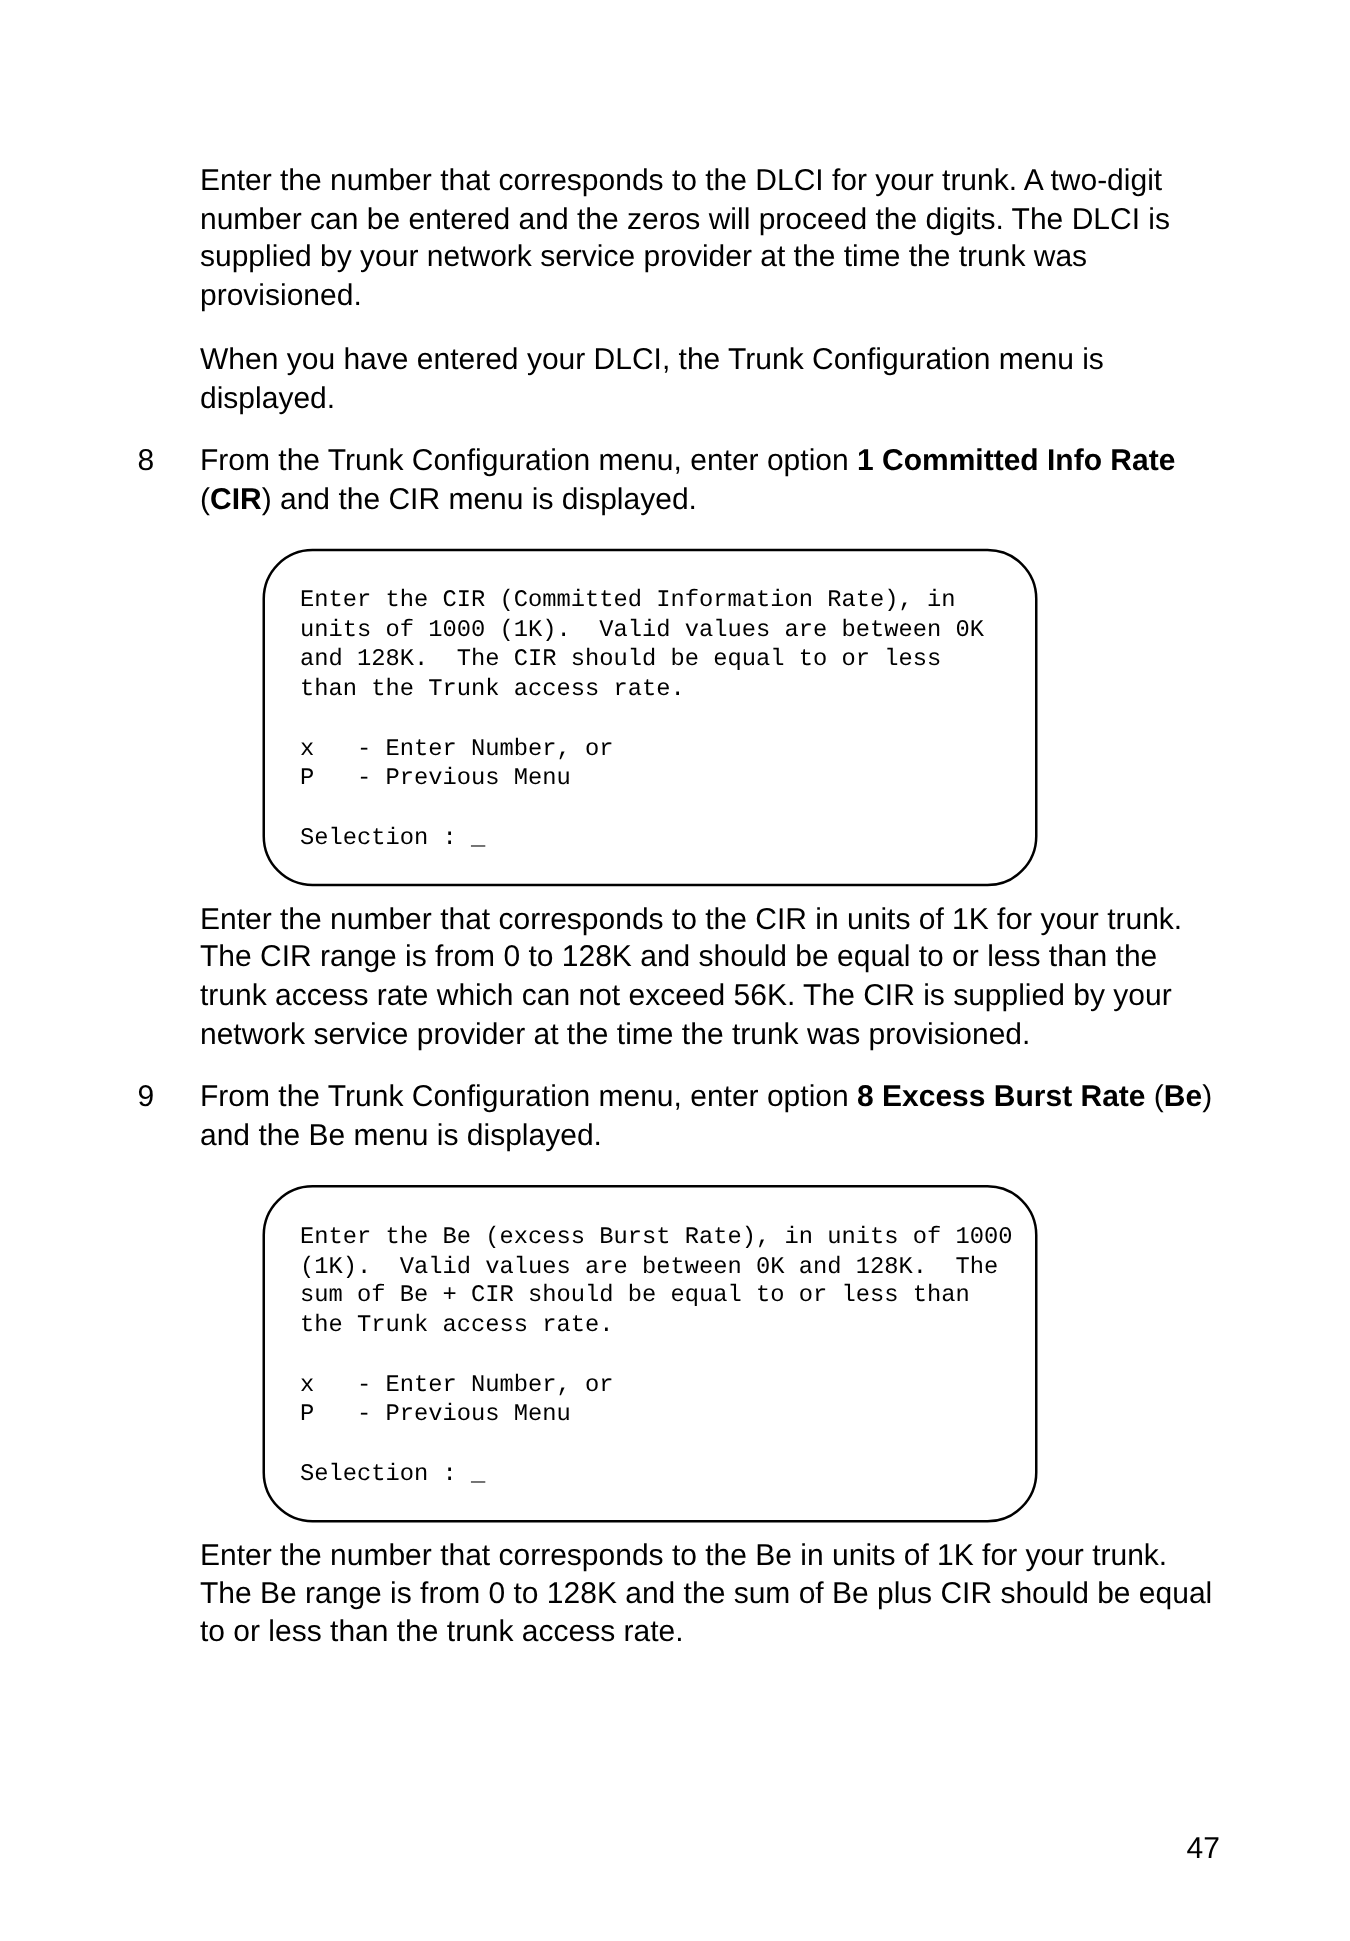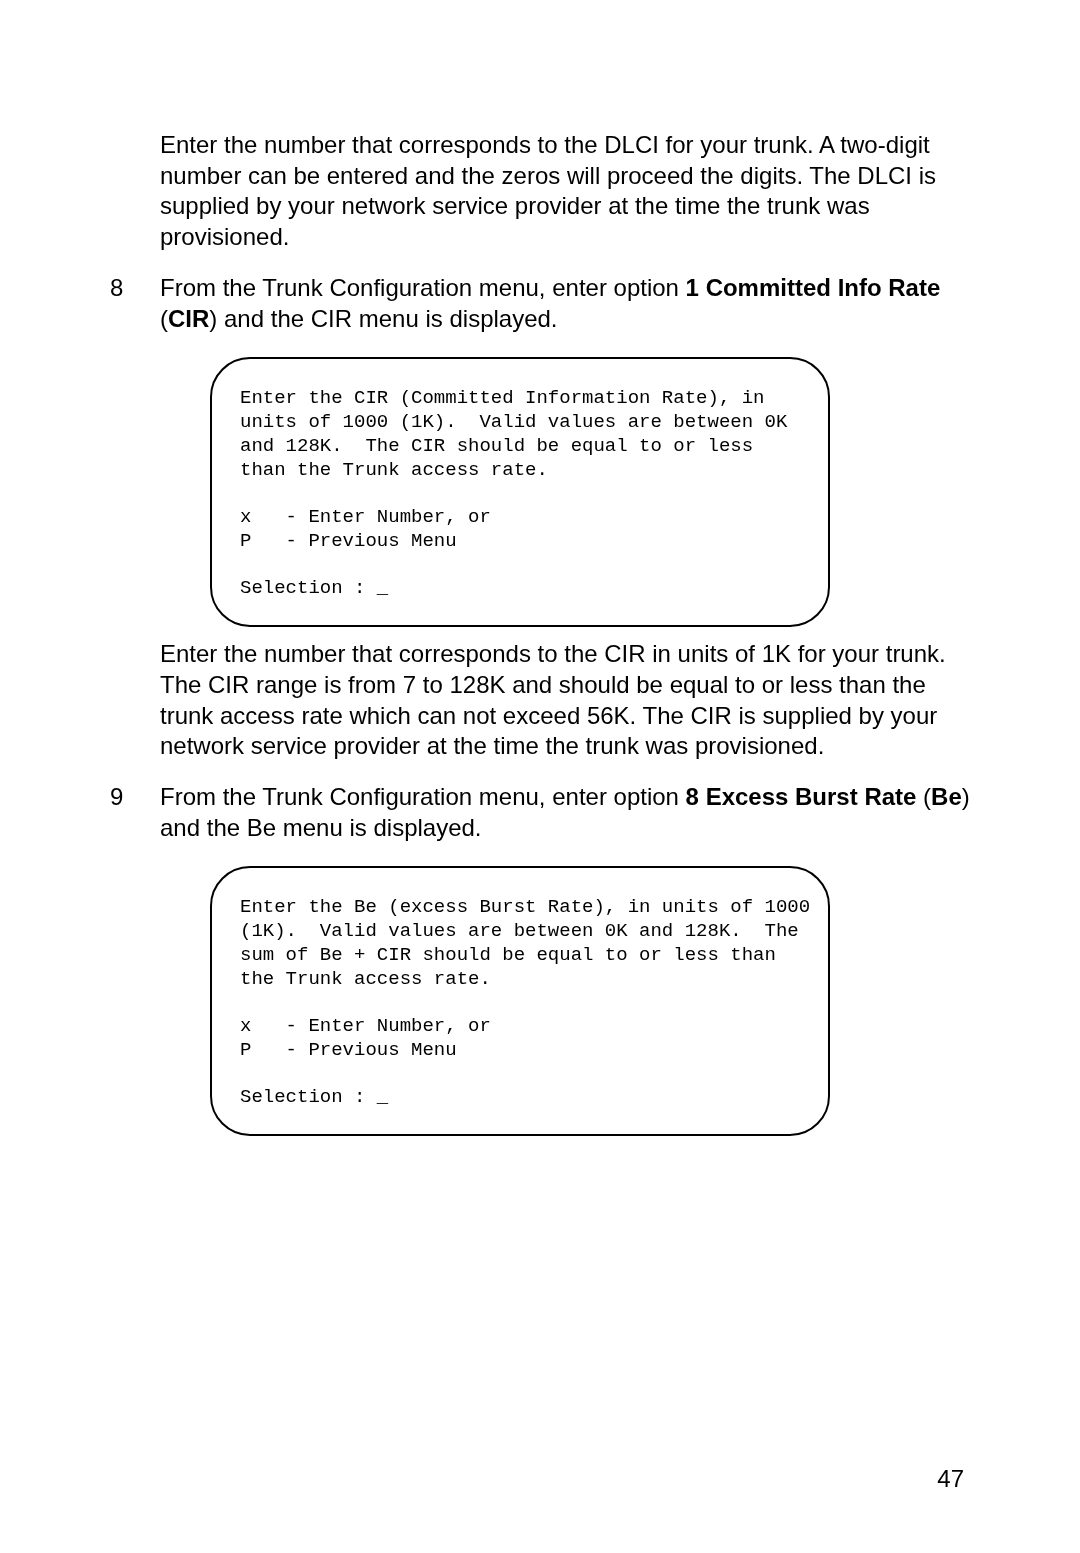--- a/index.html
+++ b/index.html
@@ -49,65 +49,67 @@
     box-sizing: border-box;
     font-family: "Courier New", Courier, monospace;
     font-size: 19px;
     line-height: 1.25;
     white-space: pre;
     overflow: hidden;
   }
   .page-number {
     position: absolute;
     bottom: 60px;
-    right: 108px;
+    right: 96px;
     font-size: 24px;
   }
 </style>
 </head>
 <body>
 
 <div class="page">
 
   <p class="body-text">Enter the number that corresponds to the DLCI for your trunk.   A two-digit number can be entered and the zeros will proceed the digits.  The DLCI is supplied by your network service provider at the time the trunk was provisioned.</p>
 
+  <p class="body-text">When you have entered your DLCI, the Trunk Configuration menu is displayed.</p>
 
   <div class="step-row">
     <div class="step-num">8</div>
     <div class="step-text">
       <span>From the Trunk Configuration menu, enter option </span><span class="bold">1 Committed Info Rate</span><span> (</span><span class="bold">CIR</span><span>) and the CIR menu is displayed.</span>
     </div>
   </div>
 
   <div class="terminal-box">Enter the CIR (Committed Information Rate), in
 units of 1000 (1K).  Valid values are between 0K
 and 128K.  The CIR should be equal to or less
 than the Trunk access rate.
 
 x   - Enter Number, or
 P   - Previous Menu
 
 Selection : _</div>
 
-  <p class="body-text">Enter the number that corresponds to the CIR in units of 1K for your trunk.  The CIR range is from 7 to 128K and should be equal to or less than the trunk access rate which can not exceed 56K.  The CIR is supplied by your network service provider at the time the trunk was provisioned.</p>
+  <p class="body-text">Enter the number that corresponds to the CIR in units of 1K for your trunk.  The CIR range is from 0 to 128K and should be equal to or less than the trunk access rate which can not exceed 56K.  The CIR is supplied by your network service provider at the time the trunk was provisioned.</p>
 
 
   <div class="step-row">
     <div class="step-num">9</div>
     <div class="step-text">
       <span>From the Trunk Configuration menu, enter option </span><span class="bold">8 Excess Burst Rate</span><span> (</span><span class="bold">Be</span><span>) and the Be menu is displayed.</span>
     </div>
   </div>
 
   <div class="terminal-box">Enter the Be (excess Burst Rate), in units of 1000
 (1K).  Valid values are between 0K and 128K.  The
 sum of Be + CIR should be equal to or less than
 the Trunk access rate.
 
 x   - Enter Number, or
 P   - Previous Menu
 
 Selection : _</div>
 
+  <p class="body-text">Enter the number that corresponds to the Be in units of 1K for your trunk.  The Be range is from 0 to 128K and the sum of Be plus CIR should be equal to or less than the trunk access rate.</p>
 
   <div class="page-number">47</div>
 
 </div>
 
 </body></html>

